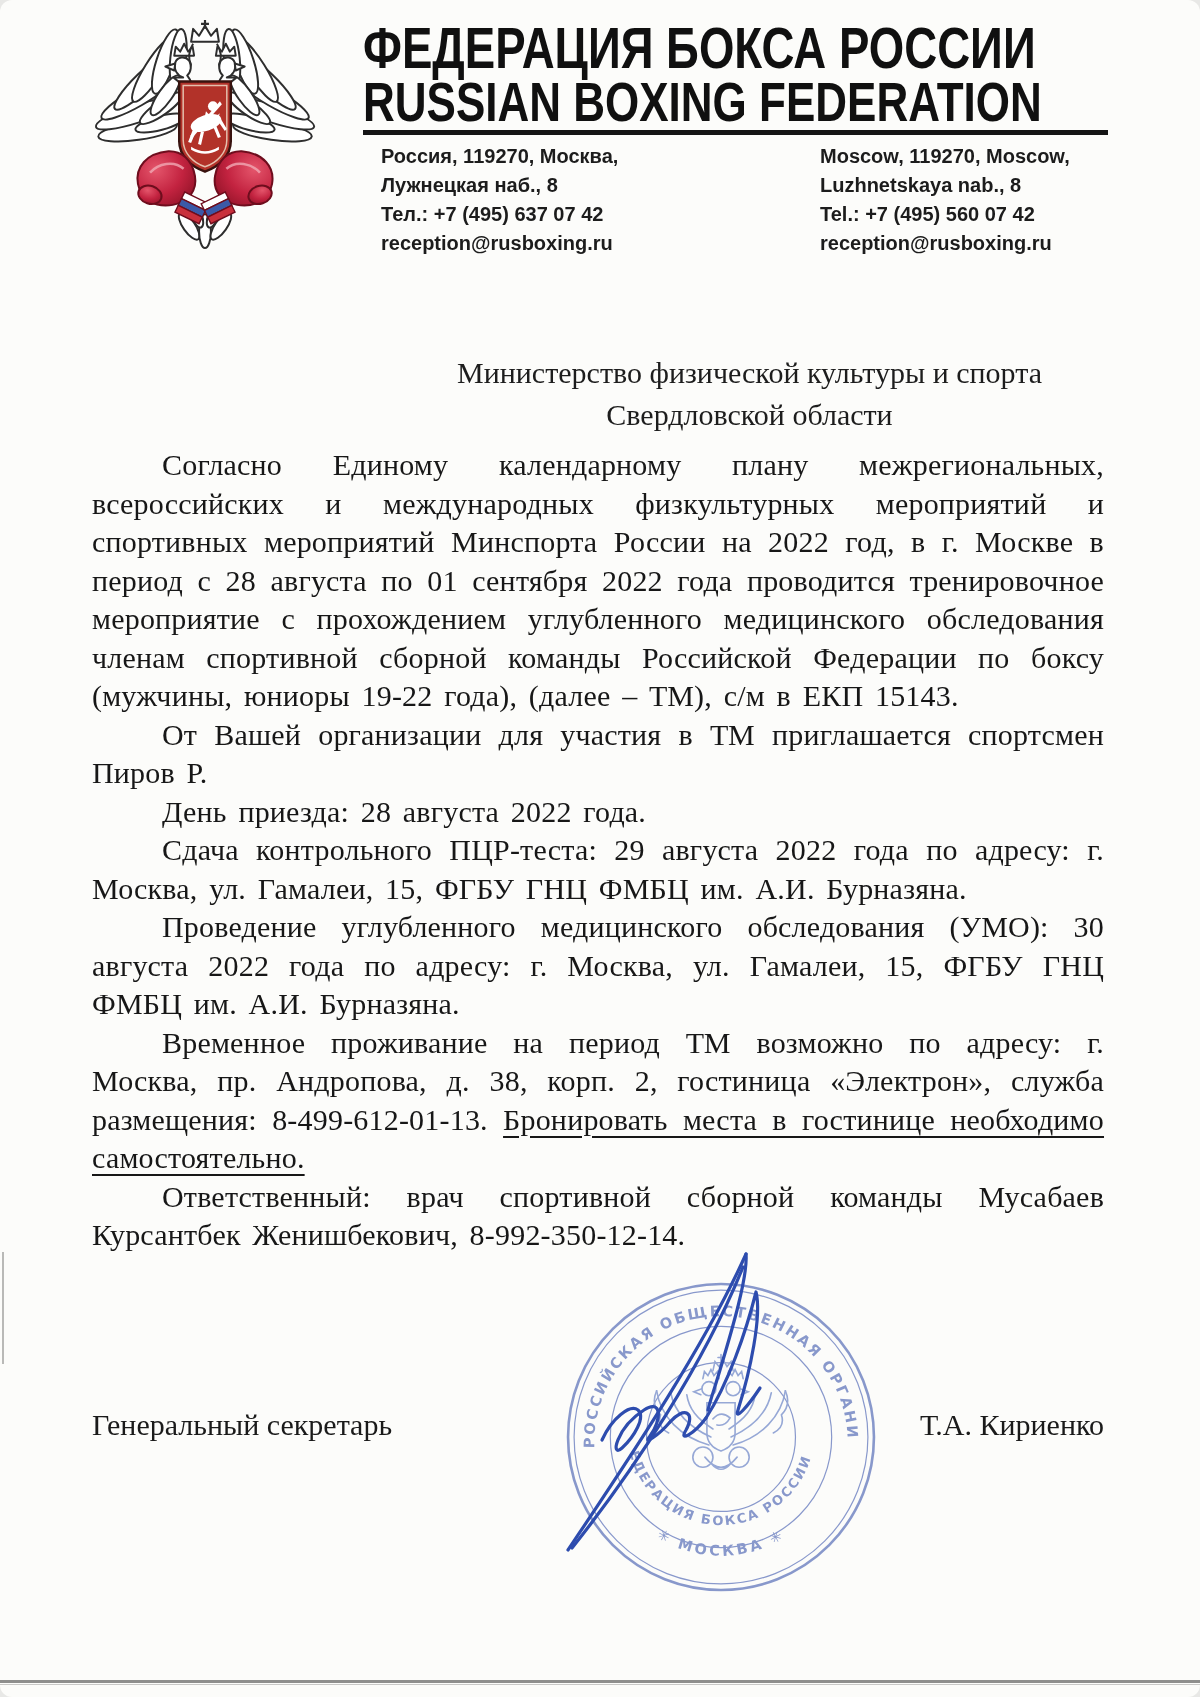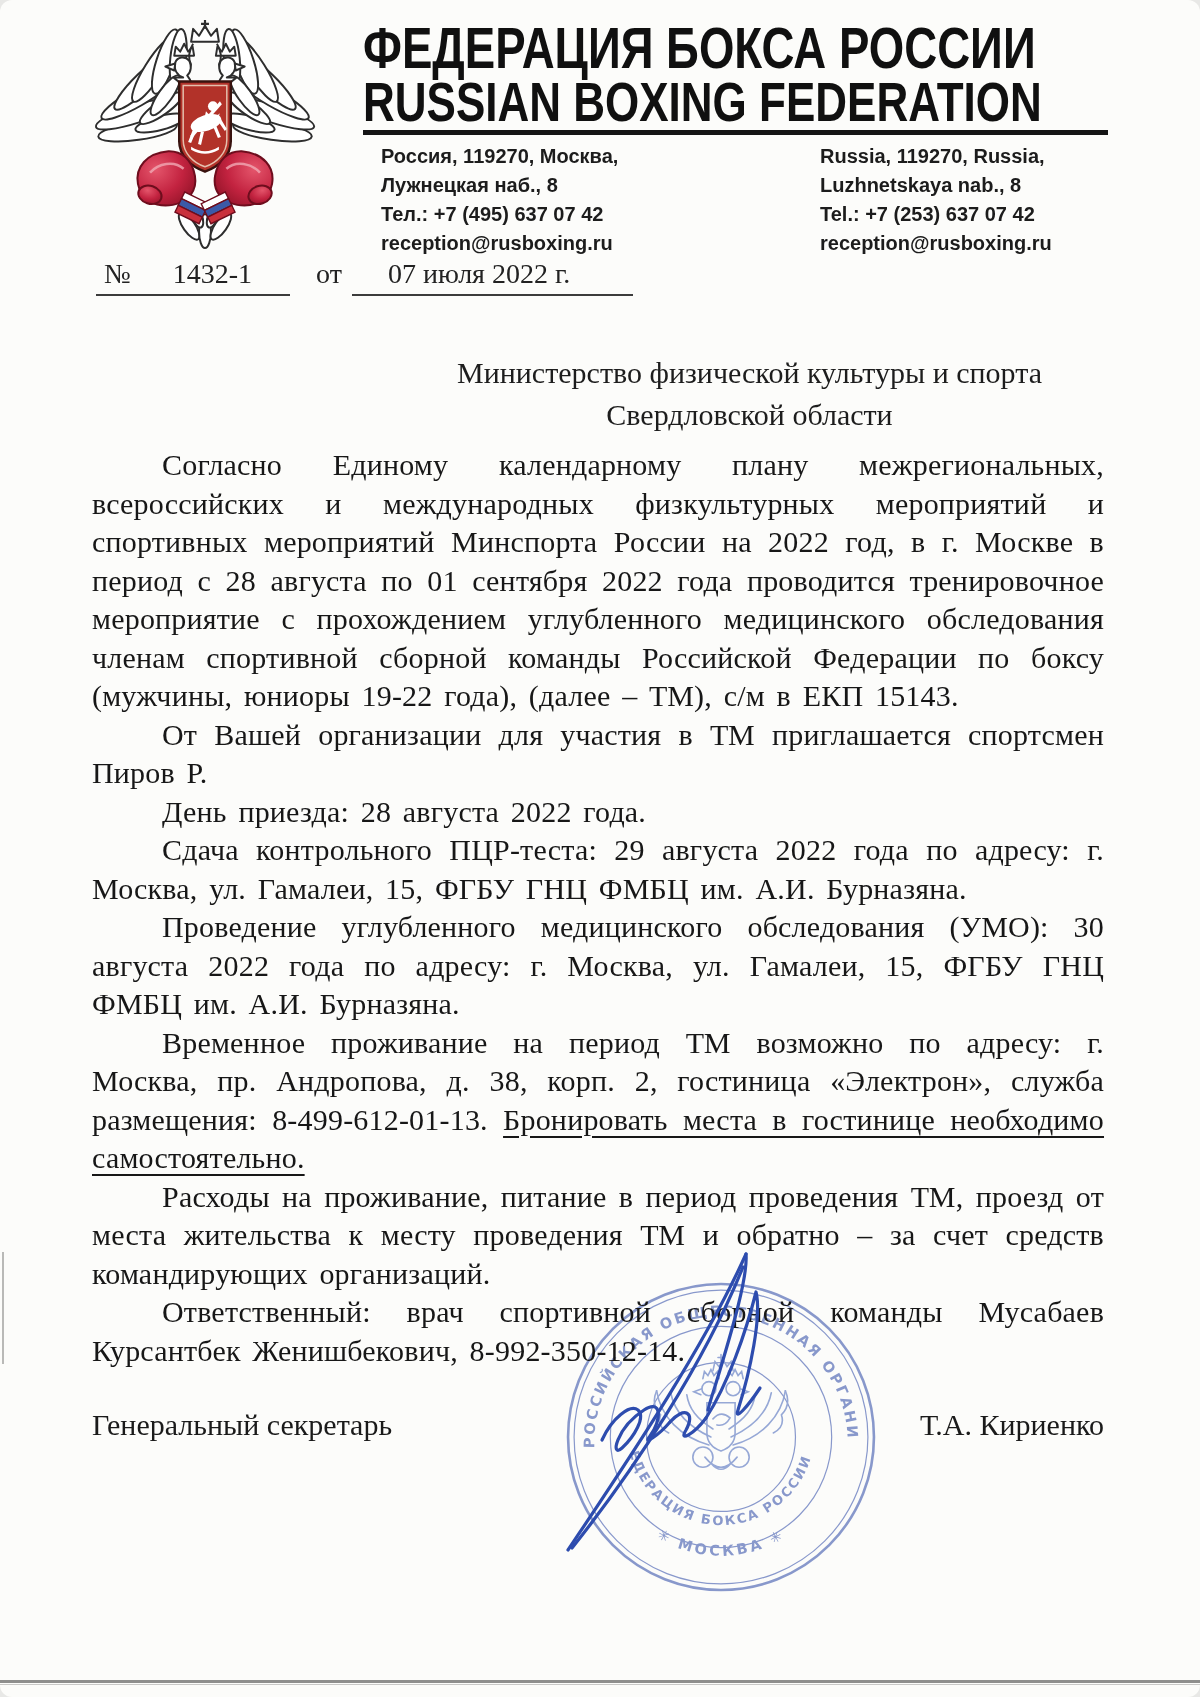--- a/index.html
+++ b/index.html
@@ -184,43 +184,39 @@
   </div>
   <div class="head-rule"></div>
 
   <div class="addr addr-ru">
     <span>Россия, 119270, Москва,</span>
     <span>Лужнецкая наб., 8</span>
     <span>Тел.: +7 (495) 637 07 42</span>
     <span>reception@rusboxing.ru</span>
   </div>
   <div class="addr addr-en">
-    <span>Russia, 119270, Russia,</span>
+    <span>Moscow, 119270, Moscow,</span>
     <span>Luzhnetskaya nab., 8</span>
-    <span>Tel.: +7 (253) 637 07 42</span>
+    <span>Tel.: +7 (495) 560 07 42</span>
     <span>reception@rusboxing.ru</span>
   </div>
 
-  <div class="ref-line">
-    <span class="ref-num-seg"><span class="no-sign">№</span><span>1432-1</span></span><span class="ref-ot">от</span><span class="ref-date-seg">07 июля 2022 г.</span>
-  </div>
 
   <div class="addressee">
     <span>Министерство физической культуры и спорта</span>
     <span>Свердловской области</span>
   </div>
 
   <div class="body-text">
     <p>Согласно Единому календарному плану межрегиональных, всероссийских и международных физкультурных мероприятий и спортивных мероприятий Минспорта России на 2022 год, в г. Москве в период с 28 августа по 01 сентября 2022 года проводится тренировочное мероприятие с прохождением углубленного медицинского обследования членам спортивной сборной команды Российской Федерации по боксу (мужчины, юниоры 19-22 года), (далее – ТМ), с/м в ЕКП 15143.</p>
     <p>От Вашей организации для участия в ТМ приглашается спортсмен Пиров Р.</p>
     <p>День приезда: 28 августа 2022 года.</p>
     <p>Сдача контрольного ПЦР-теста: 29 августа 2022 года по адресу: г. Москва, ул. Гамалеи, 15, ФГБУ ГНЦ ФМБЦ им. А.И. Бурназяна.</p>
     <p>Проведение углубленного медицинского обследования (УМО): 30 августа 2022 года по адресу: г. Москва, ул. Гамалеи, 15, ФГБУ ГНЦ ФМБЦ им. А.И. Бурназяна.</p>
     <p><span>Временное проживание на период ТМ возможно по адресу: г. Москва, пр. Андропова, д. 38, корп. 2, гостиница «Электрон», служба размещения: 8-499-612-01-13. </span><span class="ul">Бронировать места в гостинице необходимо самостоятельно.</span></p>
-    <p>Расходы на проживание, питание в период проведения ТМ, проезд от места жительства к месту проведения ТМ и обратно – за счет средств командирующих организаций.</p>
     <p>Ответственный: врач спортивной сборной команды Мусабаев Курсантбек Женишбекович, 8-992-350-12-14.</p>
   </div>
 
   <svg class="stamp" viewBox="0 0 320 320" aria-hidden="true">
     <g stroke="#7f90c8" fill="none">
       <circle cx="160" cy="160" r="152" stroke-width="2.6"></circle>
       <circle cx="160" cy="160" r="146" stroke-width="1.2"></circle>
       <circle cx="160" cy="160" r="110" stroke-width="1.2"></circle>
       <circle cx="160" cy="160" r="74" stroke-width="1.2"></circle>
     </g>

